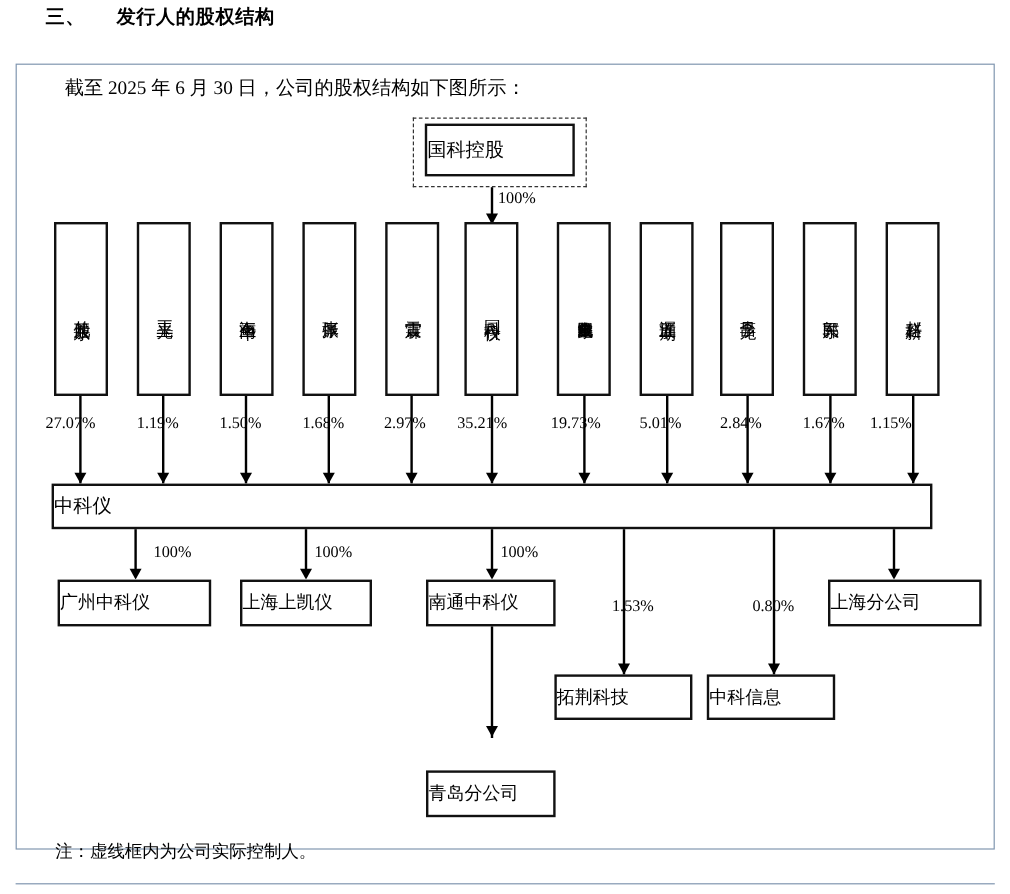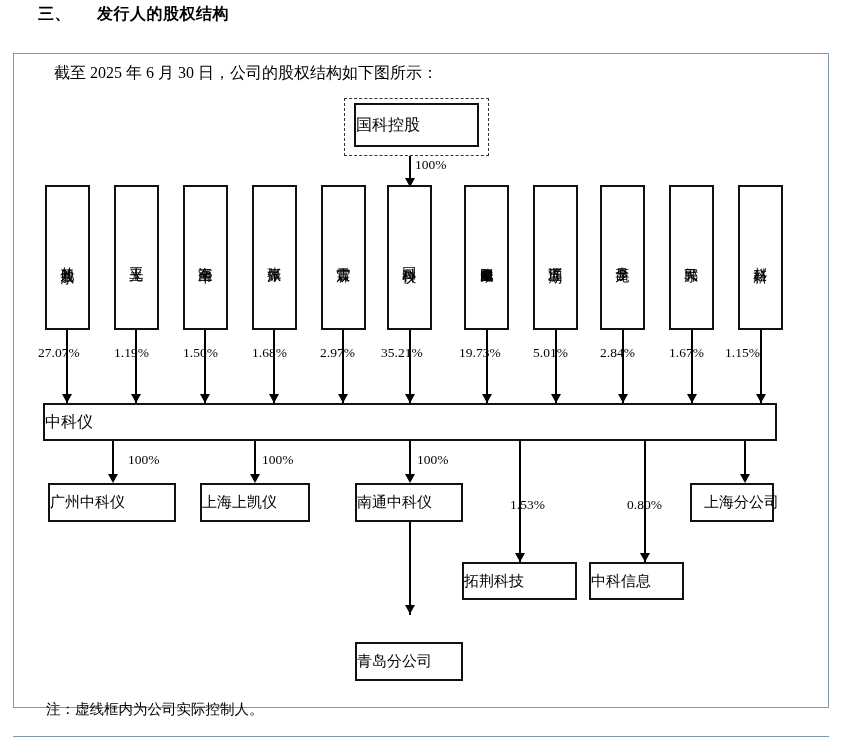--- a/index.html
+++ b/index.html
@@ -237,27 +237,27 @@
   <div class="vline" style="left:519px;top:441px;height:122px;"></div>
   <div class="arrow-down" style="left:515px;top:553px;"></div>
   <div class="pct" style="left:510px;top:497px;">1.53%</div>
   <div class="box" style="left:462px;top:562px;width:115px;height:38px;">
     <span>拓荆科技</span>
   </div>
 
   <div class="vline" style="left:644px;top:441px;height:122px;"></div>
   <div class="arrow-down" style="left:640px;top:553px;"></div>
   <div class="pct" style="left:627px;top:497px;">0.80%</div>
-  <div class="box" style="left:589px;top:562px;width:95px;height:38px;">
+  <div class="box" style="left:589px;top:562px;width:107px;height:38px;">
     <span>中科信息</span>
   </div>
 
   <div class="vline" style="left:744px;top:441px;height:40px;"></div>
   <div class="arrow-down" style="left:740px;top:474px;"></div>
-  <div class="box" style="left:690px;top:483px;width:84px;height:39px;padding-left:12px;">
+  <div class="box" style="left:690px;top:483px;width:128px;height:39px;">
     <span>上海分公司</span>
   </div>
 
   <div class="vline" style="left:409px;top:522px;height:93px;"></div>
   <div class="arrow-down" style="left:405px;top:605px;"></div>
   <div class="box" style="left:355px;top:642px;width:108px;height:39px;">
     <span>青岛分公司</span>
   </div>
 
   <div class="note">注：虚线框内为公司实际控制人。</div>

